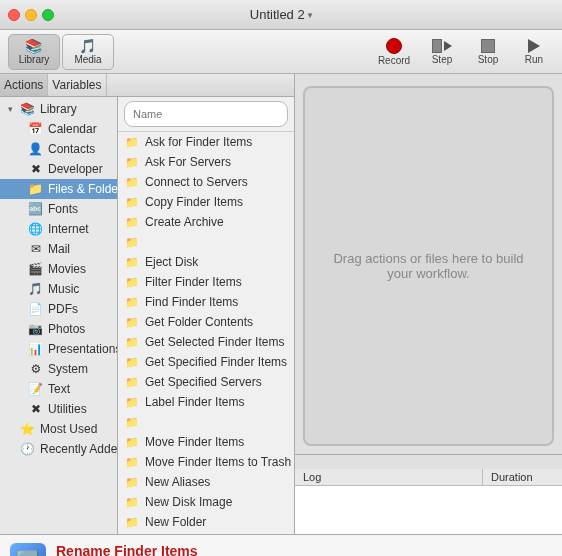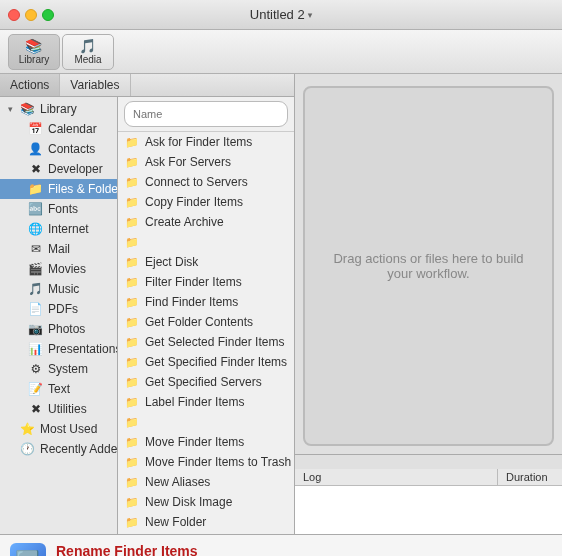--- a/index.html
+++ b/index.html
@@ -170,21 +170,21 @@
       background: #f0f0f0;
     }
 
     
     .tabs-row {
       display: flex;
       border-bottom: 1px solid #aaa;
       background: linear-gradient(to bottom, #e8e8e8, #d8d8d8);
     }
     .tab {
-      padding: 4px 10px;
+      padding: 4px 4px;
       font-size: 12px;
       font-weight: 500;
       color: #333;
       cursor: pointer;
       border-right: 1px solid #bbb;
     }
     .tab.active {
       background: linear-gradient(to bottom, #d0d0d0, #c0c0c0);
     }
 
@@ -327,21 +327,21 @@
       margin-top: 14px;
     }
     .log-col {
       flex: 1;
       font-size: 11px;
       color: #333;
       padding: 2px 8px;
       font-weight: 500;
     }
     .log-col-duration {
-      width: 65px;
+      width: 80px;
       flex: none;
       border-left: 1px solid #bbb;
     }
     .log-content {
       flex: 1;
       background: white;
     }
 
     
     .desc-panel {
@@ -396,20 +396,41 @@
   <div class="toolbar-left">
     <div class="lib-media-btn active">
       <span class="icon">📚</span>
       <span class="label">Library</span>
     </div>
     <div class="lib-media-btn">
       <span class="icon">🎵</span>
       <span class="label">Media</span>
     </div>
   </div>
+  <div class="toolbar-right">
+    <div class="record-btn toolbar-btn">
+      <div class="record-circle"></div>
+      <span class="toolbar-btn-label">Record</span>
+    </div>
+    <div class="toolbar-btn">
+      <div class="step-icon">
+        <div class="step-square"></div>
+        <div class="step-tri"></div>
+      </div>
+      <span class="toolbar-btn-label">Step</span>
+    </div>
+    <div class="toolbar-btn">
+      <div class="btn-square"></div>
+      <span class="toolbar-btn-label">Stop</span>
+    </div>
+    <div class="toolbar-btn">
+      <div class="btn-triangle"></div>
+      <span class="toolbar-btn-label">Run</span>
+    </div>
+  </div>
 </div>
 
 <div class="main">
 
   <div class="left-panel">
 
     <div class="tabs-row">
       <div class="tab active">Actions</div>
       <div class="tab">Variables</div>
     </div>

